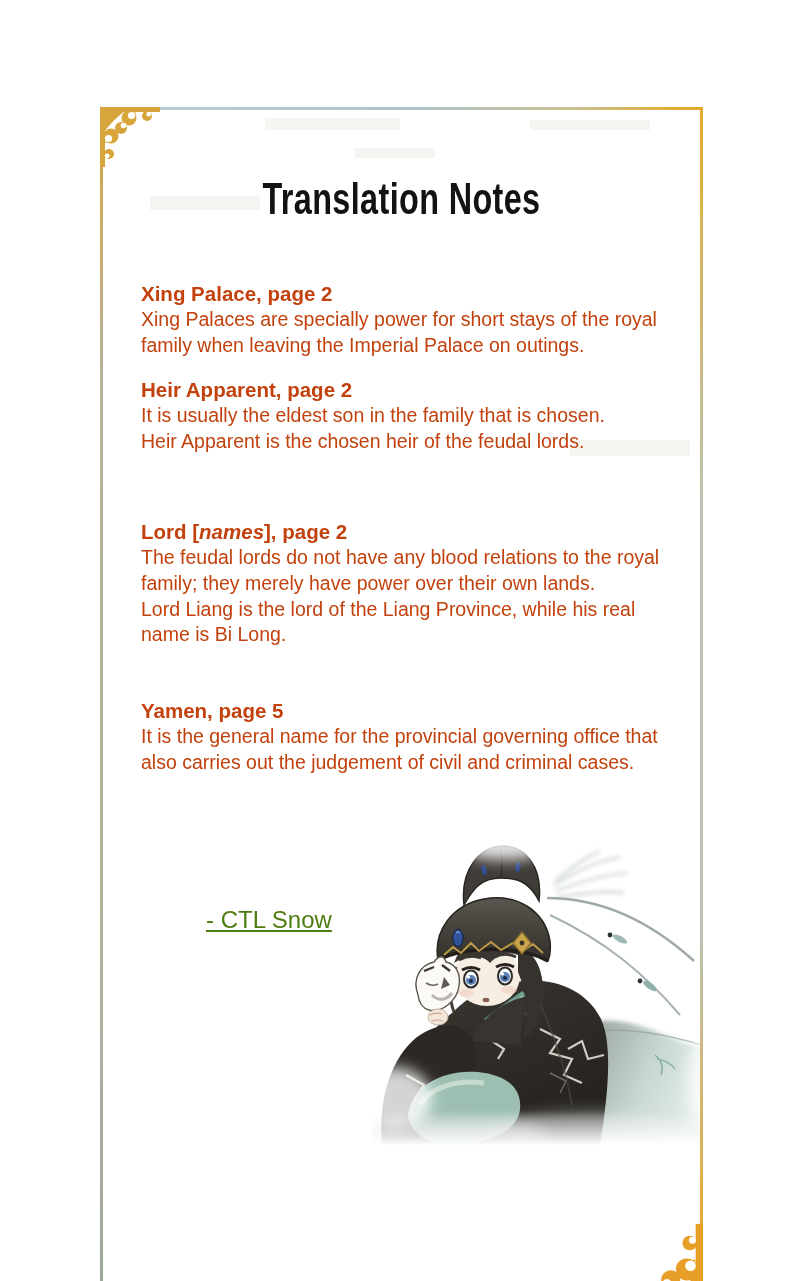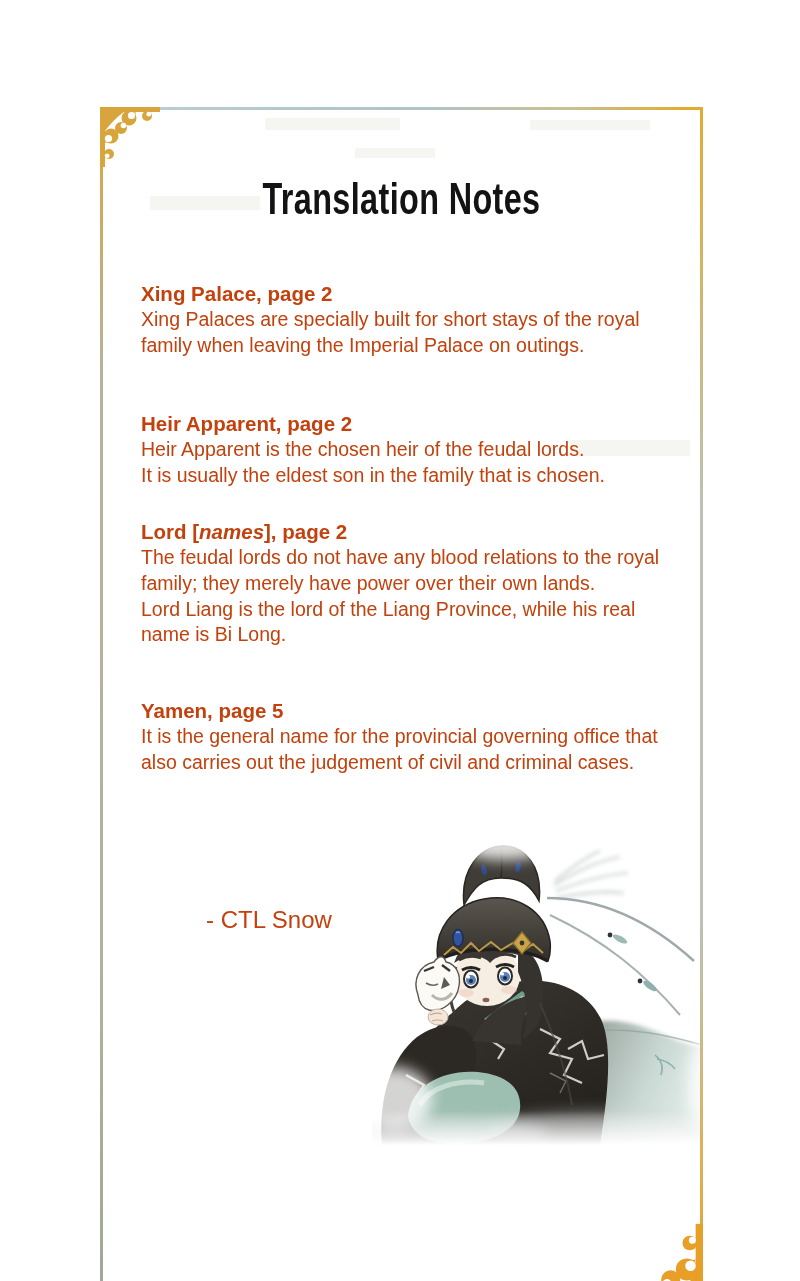--- a/index.html
+++ b/index.html
@@ -25,49 +25,49 @@
   .artifact{position:absolute;background:#f5f5f1;z-index:1;}
 
   .page-title{position:absolute;top:66px;left:0;width:100%;text-align:center;
     font-size:45px;font-weight:bold;color:#131313;line-height:1.15;
     transform:scaleX(0.72);letter-spacing:0.5px;z-index:5;}
 
   .section{position:absolute;left:41px;width:545px;color:#c2410c;z-index:5;}
   .section-heading{font-size:20.5px;font-weight:bold;line-height:26px;white-space:nowrap;}
   .section-heading .it{font-style:italic;}
   .body-line{font-size:19.5px;line-height:25.8px;white-space:nowrap;}
-  .sec-1{top:174px}.sec-2{top:304px}.sec-3{top:412px}.sec-4{top:591px}
-
-  .signature{position:absolute;left:106px;top:799px;font-size:24px;color:#c2410c;z-index:5;}
+  .sec-1{top:174px}.sec-2{top:270px}.sec-3{top:412px}.sec-4{top:591px}
+
+  .signature{position:absolute;left:106px;top:799px;font-size:24px;color:#4d7c0f;z-index:5;text-decoration:underline;}
 
   .illustration{position:absolute;left:272px;top:736px;width:350px;height:302px;z-index:10;}
 </style>
 </head>
 <body>
 
 <div class="frame">
 
   <div class="artifact" style="left:165px;top:11px;width:135px;height:12px;"></div>
   <div class="artifact" style="left:430px;top:13px;width:120px;height:10px;"></div>
   <div class="artifact" style="left:50px;top:89px;width:110px;height:14px;"></div>
   <div class="artifact" style="left:255px;top:41px;width:80px;height:10px;"></div>
   <div class="artifact" style="left:470px;top:333px;width:120px;height:16px;"></div>
 
   <div class="page-title">Translation Notes</div>
 
   <div class="section sec-1">
     <div class="section-heading">Xing Palace, page 2</div>
-    <div class="body-line">Xing Palaces are specially built for short stays of the royal</div>
+    <div class="body-line">Xing Palaces are specially power for short stays of the royal</div>
     <div class="body-line">family when leaving the Imperial Palace on outings.</div>
   </div>
 
   <div class="section sec-2">
     <div class="section-heading">Heir Apparent, page 2</div>
+    <div class="body-line">It is usually the eldest son in the family that is chosen.</div>
     <div class="body-line">Heir Apparent is the chosen heir of the feudal lords.</div>
-    <div class="body-line">It is usually the eldest son in the family that is chosen.</div>
   </div>
 
   <div class="section sec-3">
     <div class="section-heading"><span>Lord [</span><span class="it">names</span><span>], page 2</span></div>
     <div class="body-line">The feudal lords do not have any blood relations to the royal</div>
     <div class="body-line">family; they merely have power over their own lands.</div>
     <div class="body-line">Lord Liang is the lord of the Liang Province, while his real</div>
     <div class="body-line">name is Bi Long.</div>
   </div>
 

